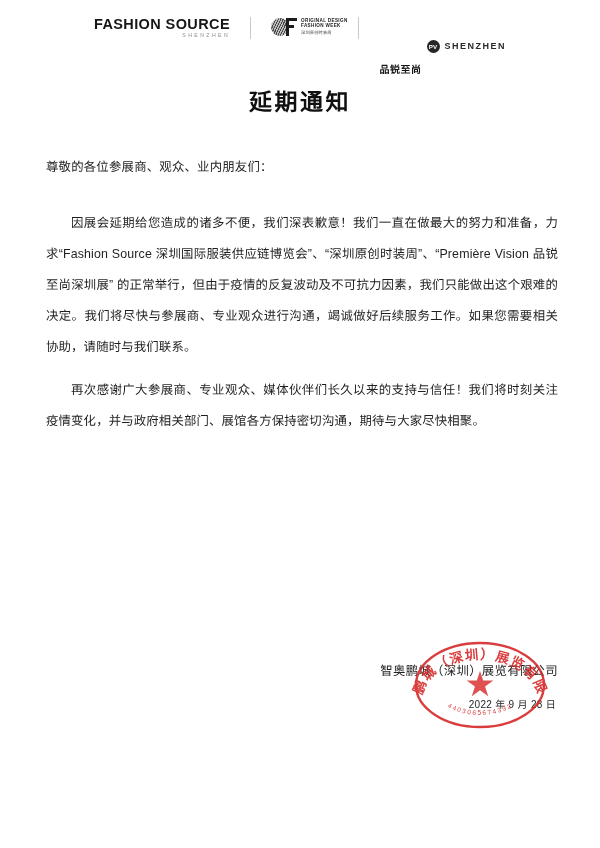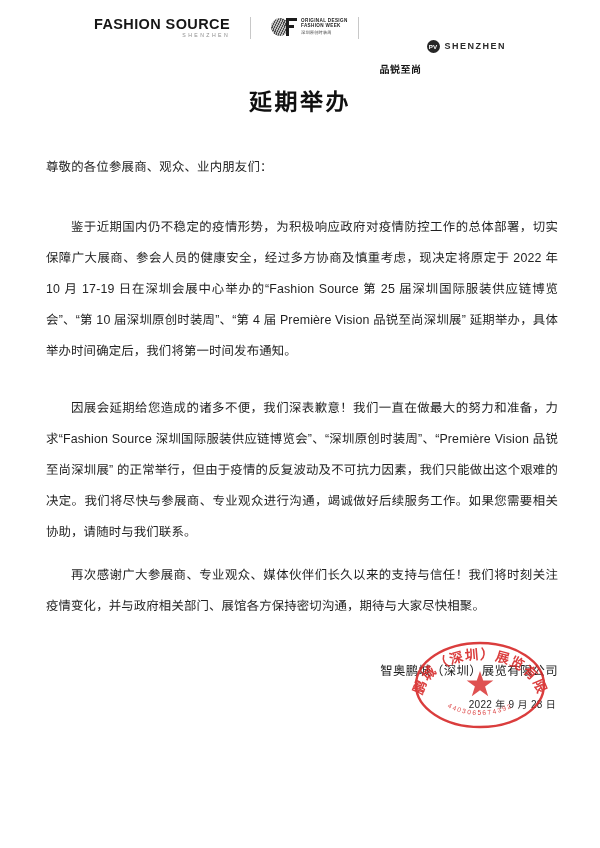--- a/index.html
+++ b/index.html
@@ -292,27 +292,26 @@
 
       <div class="pv">
         <div class="pv-cn">品锐至尚</div>
         <div class="pv-badge">PV</div>
         <div class="pv-city">SHENZHEN</div>
       </div>
 
     </div>
   </div>
 
-  <div class="doc-title">延期举办</div>
+  <div class="doc-title">延期通知</div>
 
   <div class="body-wrap">
 
     <div class="salutation">尊敬的各位参展商、观众、业内朋友们：</div>
 
-    <p class="para p1">鉴于近期国内仍不稳定的疫情形势，为积极响应政府对疫情防控工作的总体部署，切实保障广大展商、参会人员的健康安全，经过多方协商及慎重考虑，现决定将原定于 2022 年 10 月 17-19 日在深圳会展中心举办的“Fashion Source 第 25 届深圳国际服装供应链博览会”、“第 10 届深圳原创时装周”、“第 4 届 Première Vision 品锐至尚深圳展” 延期举办，具体举办时间确定后，我们将第一时间发布通知。</p>
 
     <p class="para p2">因展会延期给您造成的诸多不便，我们深表歉意！我们一直在做最大的努力和准备，力求“Fashion Source 深圳国际服装供应链博览会”、“深圳原创时装周”、“Première Vision 品锐至尚深圳展” 的正常举行，但由于疫情的反复波动及不可抗力因素，我们只能做出这个艰难的决定。我们将尽快与参展商、专业观众进行沟通，竭诚做好后续服务工作。如果您需要相关协助，请随时与我们联系。</p>
 
     <p class="para p3">再次感谢广大参展商、专业观众、媒体伙伴们长久以来的支持与信任！我们将时刻关注疫情变化，并与政府相关部门、展馆各方保持密切沟通，期待与大家尽快相聚。</p>
 
   </div>
 
   <div class="sign-block">
     <div class="sign-company">智奥鹏城（深圳）展览有限公司</div>
     <div class="sign-date">2022 年 9 月 28 日</div>

